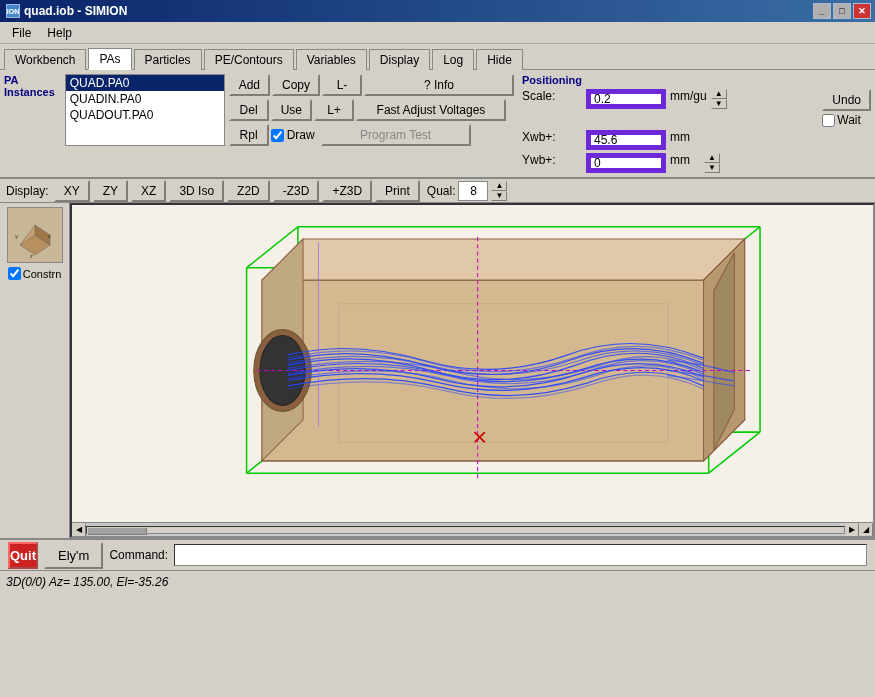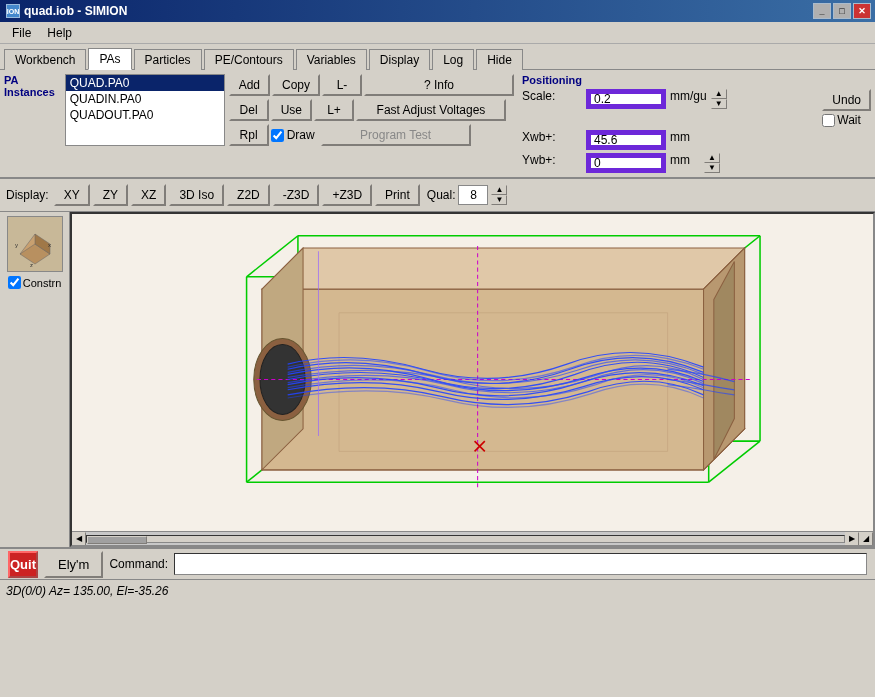--- a/index.html
+++ b/index.html
@@ -234,21 +234,21 @@
     .wait-check {
       display: flex;
       align-items: center;
       gap: 2px;
       font-size: 12px;
     }
 
     
     .display-bar {
       background: #d4d0c8;
-      height: 33px;
+      height: 24px;
       display: flex;
       align-items: center;
       padding: 0 6px;
       gap: 3px;
       border-bottom: 1px solid #888;
     }
     .display-label {
       font-size: 12px;
       margin-right: 2px;
     }

